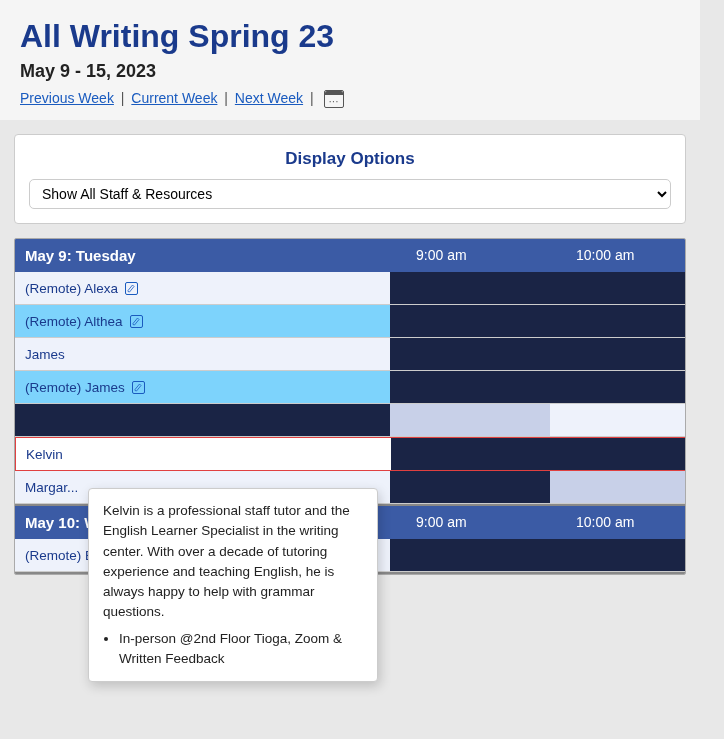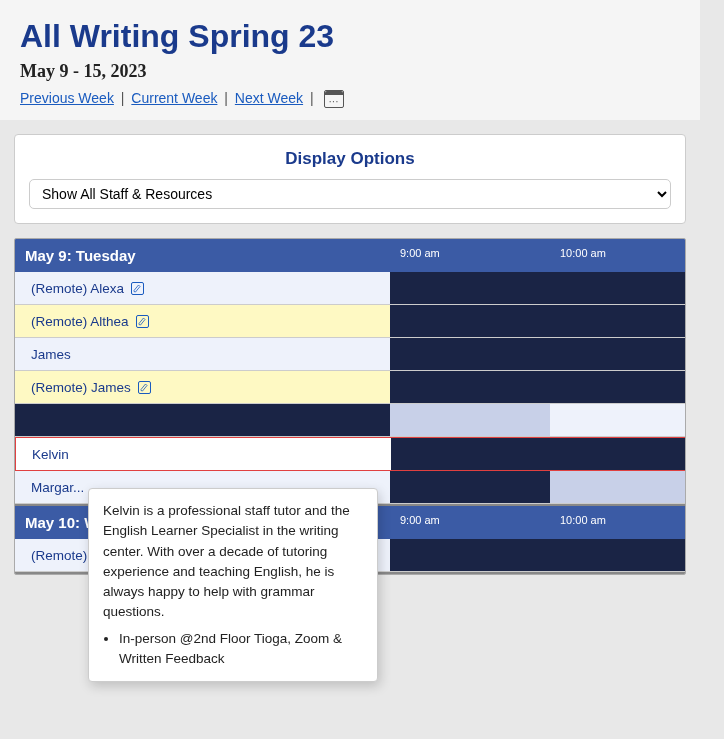--- a/index.html
+++ b/index.html
@@ -20,21 +20,20 @@
       font-size: 32px;
       font-weight: bold;
       margin-bottom: 6px;
     }
 
     .date-range {
       font-size: 18px;
       font-weight: bold;
       color: #222;
       margin-bottom: 8px;
-      font-family: Liberation Serif, serif;
     }
 
     .week-nav {
       font-size: 14px;
       color: #1a3a8c;
     }
 
     .week-nav a {
       color: #1a5bbf;
       text-decoration: underline;
@@ -120,43 +119,44 @@
       grid-template-columns: 375px 160px 160px;
     }
 
     .day-header-label {
       color: #fff;
     }
 
     .day-header-time {
       color: #fff;
       font-weight: normal;
-      font-size: 11px;
+      font-size: 14px;
+      margin-left: 16px;
     }
 
     .staff-row {
       display: grid;
       grid-template-columns: 375px 160px 160px;
       border-bottom: 1px solid #ccc;
-      background: #fef9c3;
+      background: #7dd3fc;
       min-height: 32px;
       align-items: center;
     }
 
     .staff-row:nth-child(even) {
       background: #eef2fb;
     }
 
     .staff-row.kelvin-row {
       background: #ffffff;
       border: 1.5px solid #e04040;
     }
 
     .staff-name {
-      padding: 6px 16px;
+      padding: 6px 10px;
       color: #1a3a8c;
       font-size: 13.5px;
       display: flex;
       align-items: center;
       gap: 7px;
     }
 
     .edit-icon {
       display: inline-block;
       width: 13px;

